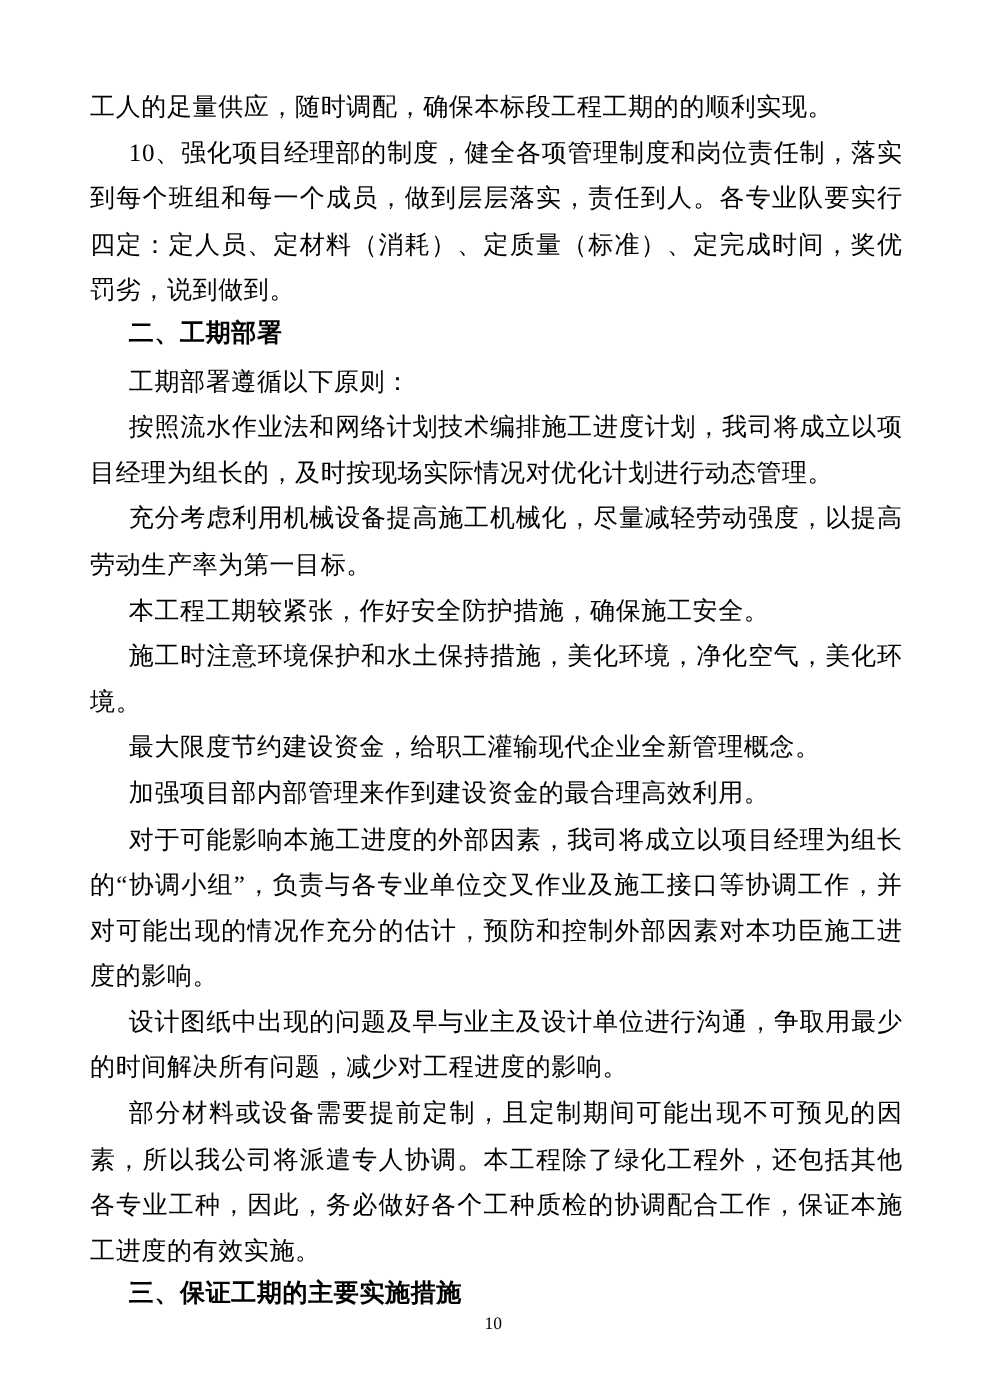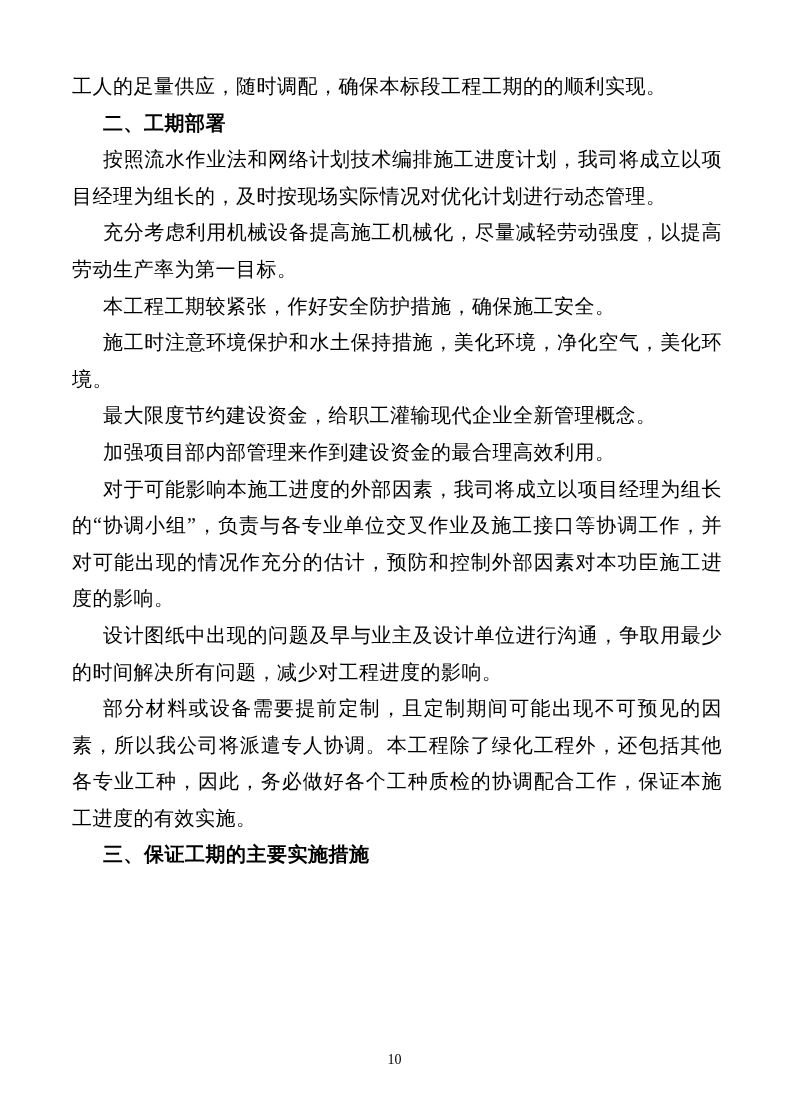--- a/index.html
+++ b/index.html
@@ -33,41 +33,43 @@
   }
   .para-indent {
     text-indent: 31px;
   }
   .para-noindent {
     text-indent: 0;
   }
   .section-heading {
     font-weight: bold;
     text-indent: 31px;
-    font-family: Liberation Sans, sans-serif;
+    font-family: Liberation Mono, monospace;
   }
   .page-footer {
     position: absolute;
     left: 0;
     top: 1050px;
     width: 789px;
     text-align: center;
     font-size: 14px;
     line-height: 20px;
     font-family: "Liberation Serif", "DejaVu Serif", serif;
     color: #000000;
   }
 </style>
 </head>
 <body>
 
 <div class="doc-page">
   <div class="doc-content">
     <p class="para-noindent">工人的足量供应，随时调配，确保本标段工程工期的的顺利实现。</p>
+    <p class="para-indent">10、强化项目经理部的制度，健全各项管理制度和岗位责任制，落实到每个班组和每一个成员，做到层层落实，责任到人。各专业队要实行四定：定人员、定材料（消耗）、定质量（标准）、定完成时间，奖优罚劣，说到做到。</p>
     <p class="section-heading">二、工期部署</p>
+    <p class="para-indent">工期部署遵循以下原则：</p>
     <p class="para-indent">按照流水作业法和网络计划技术编排施工进度计划，我司将成立以项目经理为组长的，及时按现场实际情况对优化计划进行动态管理。</p>
     <p class="para-indent">充分考虑利用机械设备提高施工机械化，尽量减轻劳动强度，以提高劳动生产率为第一目标。</p>
     <p class="para-indent">本工程工期较紧张，作好安全防护措施，确保施工安全。</p>
     <p class="para-indent">施工时注意环境保护和水土保持措施，美化环境，净化空气，美化环境。</p>
     <p class="para-indent">最大限度节约建设资金，给职工灌输现代企业全新管理概念。</p>
     <p class="para-indent">加强项目部内部管理来作到建设资金的最合理高效利用。</p>
     <p class="para-indent">对于可能影响本施工进度的外部因素，我司将成立以项目经理为组长的“协调小组”，负责与各专业单位交叉作业及施工接口等协调工作，并对可能出现的情况作充分的估计，预防和控制外部因素对本功臣施工进度的影响。</p>
     <p class="para-indent">设计图纸中出现的问题及早与业主及设计单位进行沟通，争取用最少的时间解决所有问题，减少对工程进度的影响。</p>
     <p class="para-indent">部分材料或设备需要提前定制，且定制期间可能出现不可预见的因素，所以我公司将派遣专人协调。本工程除了绿化工程外，还包括其他各专业工种，因此，务必做好各个工种质检的协调配合工作，保证本施工进度的有效实施。</p>
     <p class="section-heading">三、保证工期的主要实施措施</p>

